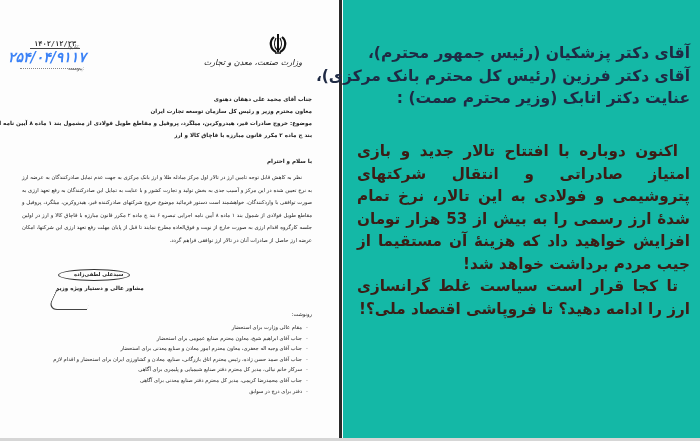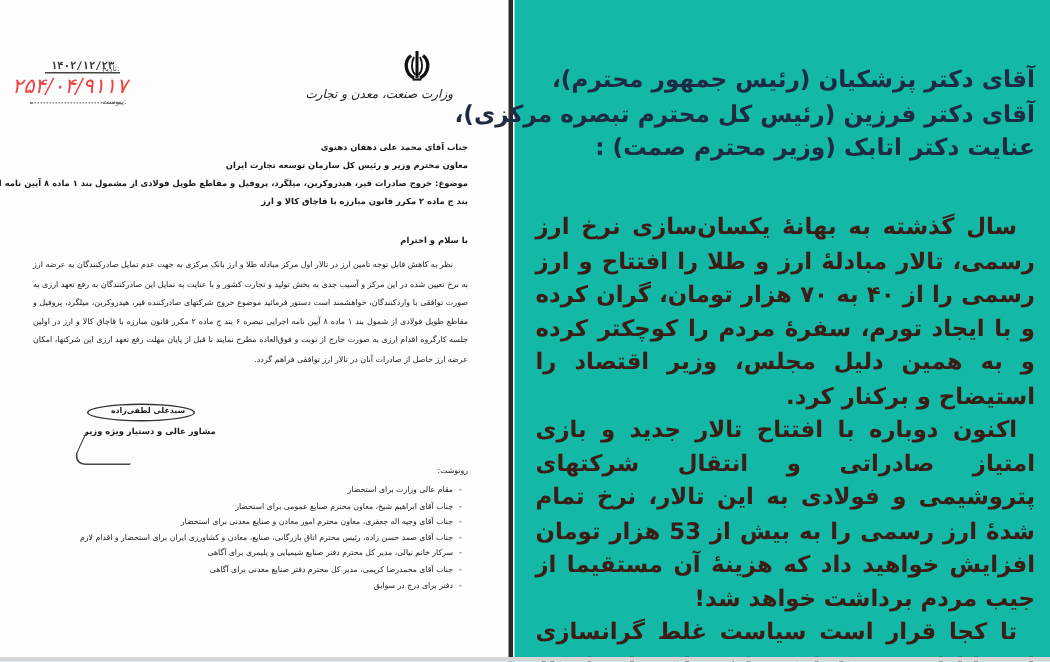--- a/index.html
+++ b/index.html
@@ -11,21 +11,21 @@
     .divider { position: absolute; left: 339px; top: 0; width: 3px; height: 441px; background: #2a2a2a; }
 
     
     .letter { position: absolute; left: 0; top: 0; width: 338px; height: 438px; background: #fdfdfd; color: #1a1a1a; direction: rtl; }
     .emblem { position: absolute; left: 266px; top: 32px; width: 24px; height: 24px; }
     .ministry { position: absolute; right: 36px; top: 58px; font-family: "DejaVu Serif", serif; font-style: italic; font-size: 8px; color: #222; white-space: nowrap; }
 
     .ref-block { position: absolute; left: 8px; top: 40px; width: 80px; direction: ltr; }
     .ref-date { position: absolute; left: 22px; top: 0; font-size: 7px; color: #333; border-bottom: 1px solid #444; padding: 0 4px; white-space: nowrap; font-family: "DejaVu Sans Mono", monospace; font-weight: bold; }
     .ref-date-label { position: absolute; left: 60px; top: 3px; font-size: 5px; color: #555; }
-    .ref-number { position: absolute; left: 0; top: 9px; font-size: 14px; color: #ef4444; font-family: "DejaVu Serif", serif; font-style: italic; letter-spacing: -1px; white-space: nowrap; }
+    .ref-number { position: absolute; left: 0; top: 9px; font-size: 14px; color: #3b82f6; font-family: "DejaVu Serif", serif; font-style: italic; letter-spacing: -1px; white-space: nowrap; font-weight: bold; }
     .ref-attach { position: absolute; left: 12px; top: 28px; width: 60px; border-top: 1px dotted #888; }
     .ref-attach-label { position: absolute; left: 60px; top: 25px; font-size: 5px; color: #555; }
 
     .addr { position: absolute; right: 26px; font-size: 5.6px; font-weight: bold; white-space: nowrap; line-height: 1; }
     .greet { position: absolute; right: 26px; top: 158px; font-size: 5.6px; font-weight: bold; }
     .body-para { position: absolute; right: 26px; width: 290px; top: 171px; font-size: 5.3px; line-height: 12.6px; text-align: justify; text-indent: 10px; }
 
     .sig-oval { position: absolute; left: 58px; top: 269px; width: 72px; height: 12px; border: 1px solid #333; border-radius: 50%; }
     .sig-name { position: absolute; left: 74px; top: 271px; font-size: 5.2px; font-weight: bold; white-space: nowrap; }
     .sig-title { position: absolute; left: 56px; top: 285px; font-size: 5.6px; font-weight: bold; white-space: nowrap; }
@@ -90,24 +90,23 @@
       <li class="cc-item"><span class="cc-bullet">-</span><span>جناب آقای محمدرضا کریمی، مدیر کل محترم دفتر صنایع معدنی برای آگاهی</span></li>
       <li class="cc-item"><span class="cc-bullet">-</span><span>دفتر برای درج در سوابق</span></li>
     </ul>
   </div>
 
   <div class="divider"></div>
 
   <div class="statement">
     <div class="salutation">
       <span class="line">آقای دکتر پزشکیان (رئیس جمهور محترم)،</span>
-      <span class="line">آقای دکتر فرزین (رئیس کل محترم تبصره مرکزی)،</span>
+      <span class="line">آقای دکتر فرزین (رئیس کل محترم بانک مرکزی)،</span>
       <span class="line">عنایت دکتر اتابک (وزیر محترم صمت) :</span>
     </div>
     <div class="stmt-body">
-      <p>سال گذشته به بهانهٔ یکسان‌سازی نرخ ارز رسمی، تالار مبادلهٔ ارز و طلا را افتتاح و ارز رسمی را از ۴۰ به ۷۰ هزار تومان، گران کرده و با ایجاد تورم، سفرهٔ مردم را کوچکتر کرده و به همین دلیل مجلس، وزیر اقتصاد را استیضاح و برکنار کرد.</p>
       <p>اکنون دوباره با افتتاح تالار جدید و بازی امتیاز صادراتی و انتقال شرکتهای پتروشیمی و فولادی به این تالار، نرخ تمام شدهٔ ارز رسمی را به بیش از 53 هزار تومان افزایش خواهید داد که هزینهٔ آن مستقیما از جیب مردم برداشت خواهد شد!</p>
       <p>تا کجا قرار است سیاست غلط گرانسازی ارز را ادامه دهید؟ تا فروپاشی اقتصاد ملی؟!</p>
     </div>
   </div>
 
   <div class="bottom-edge"></div>
 </div>
 
 </body></html>

